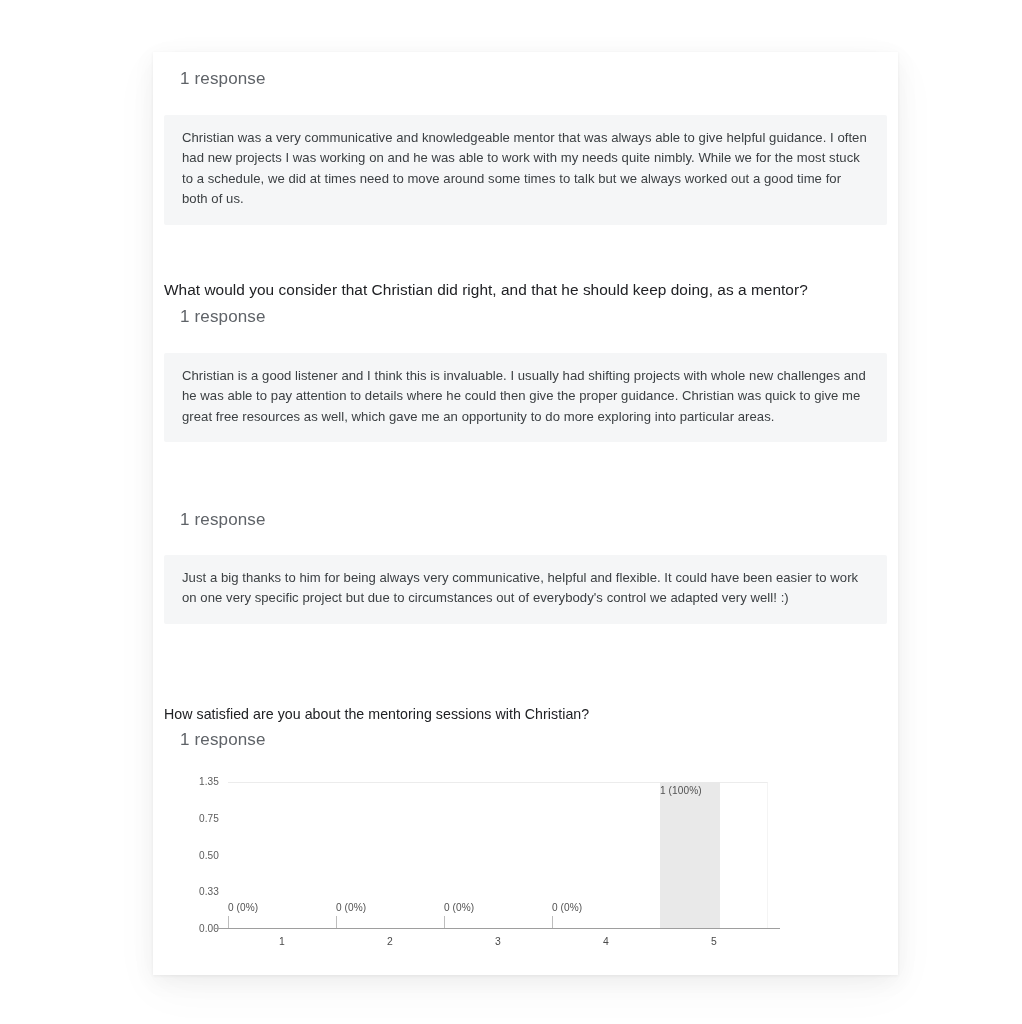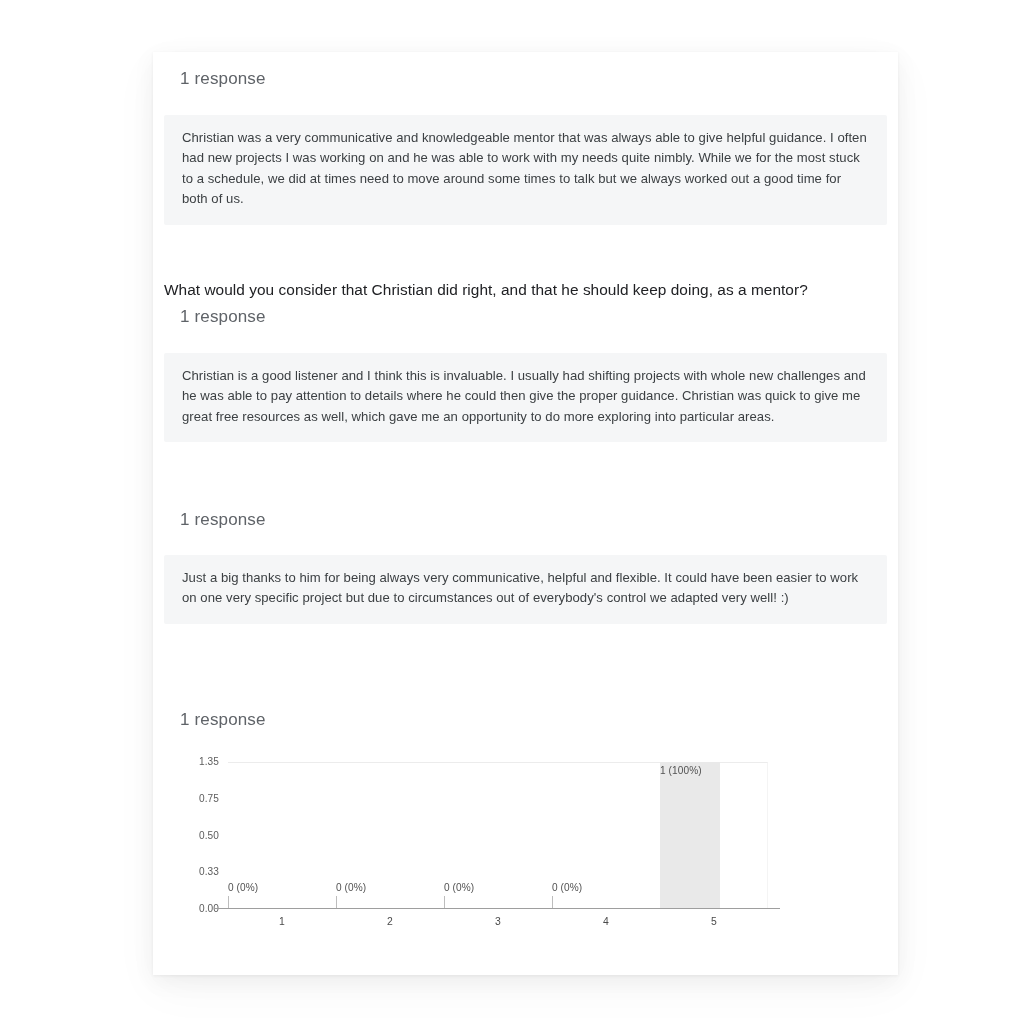--- a/index.html
+++ b/index.html
@@ -185,20 +185,21 @@
     </div>
 
     <div class="qblock" style="top:450px;">
       <p class="response-count" style="margin-top:11px;">1 response</p>
       <div class="answer-box" style="margin-top:28px; margin-left:11px; width:723px;">
         <p class="answer-text">Just a big thanks to him for being always very communicative, helpful and flexible. It could have been easier to work on one very specific project but due to circumstances out of everybody's control we adapted very well! :)</p>
       </div>
     </div>
 
     <div class="qblock" style="top:652px;">
+      <p class="question-title small">How satisfied are you about the mentoring sessions with Christian?</p>
       <p class="response-count" style="margin-top:9px;">1 response</p>
 
       <div class="chart-wrap">
         <div class="chart-area">
           <div class="plot"></div>
 
           <div class="ytick" style="top:0%;">1.35</div>
           <div class="ytick" style="top:25%;">0.75</div>
           <div class="ytick" style="top:50%;">0.50</div>
           <div class="ytick" style="top:75%;">0.33</div>

